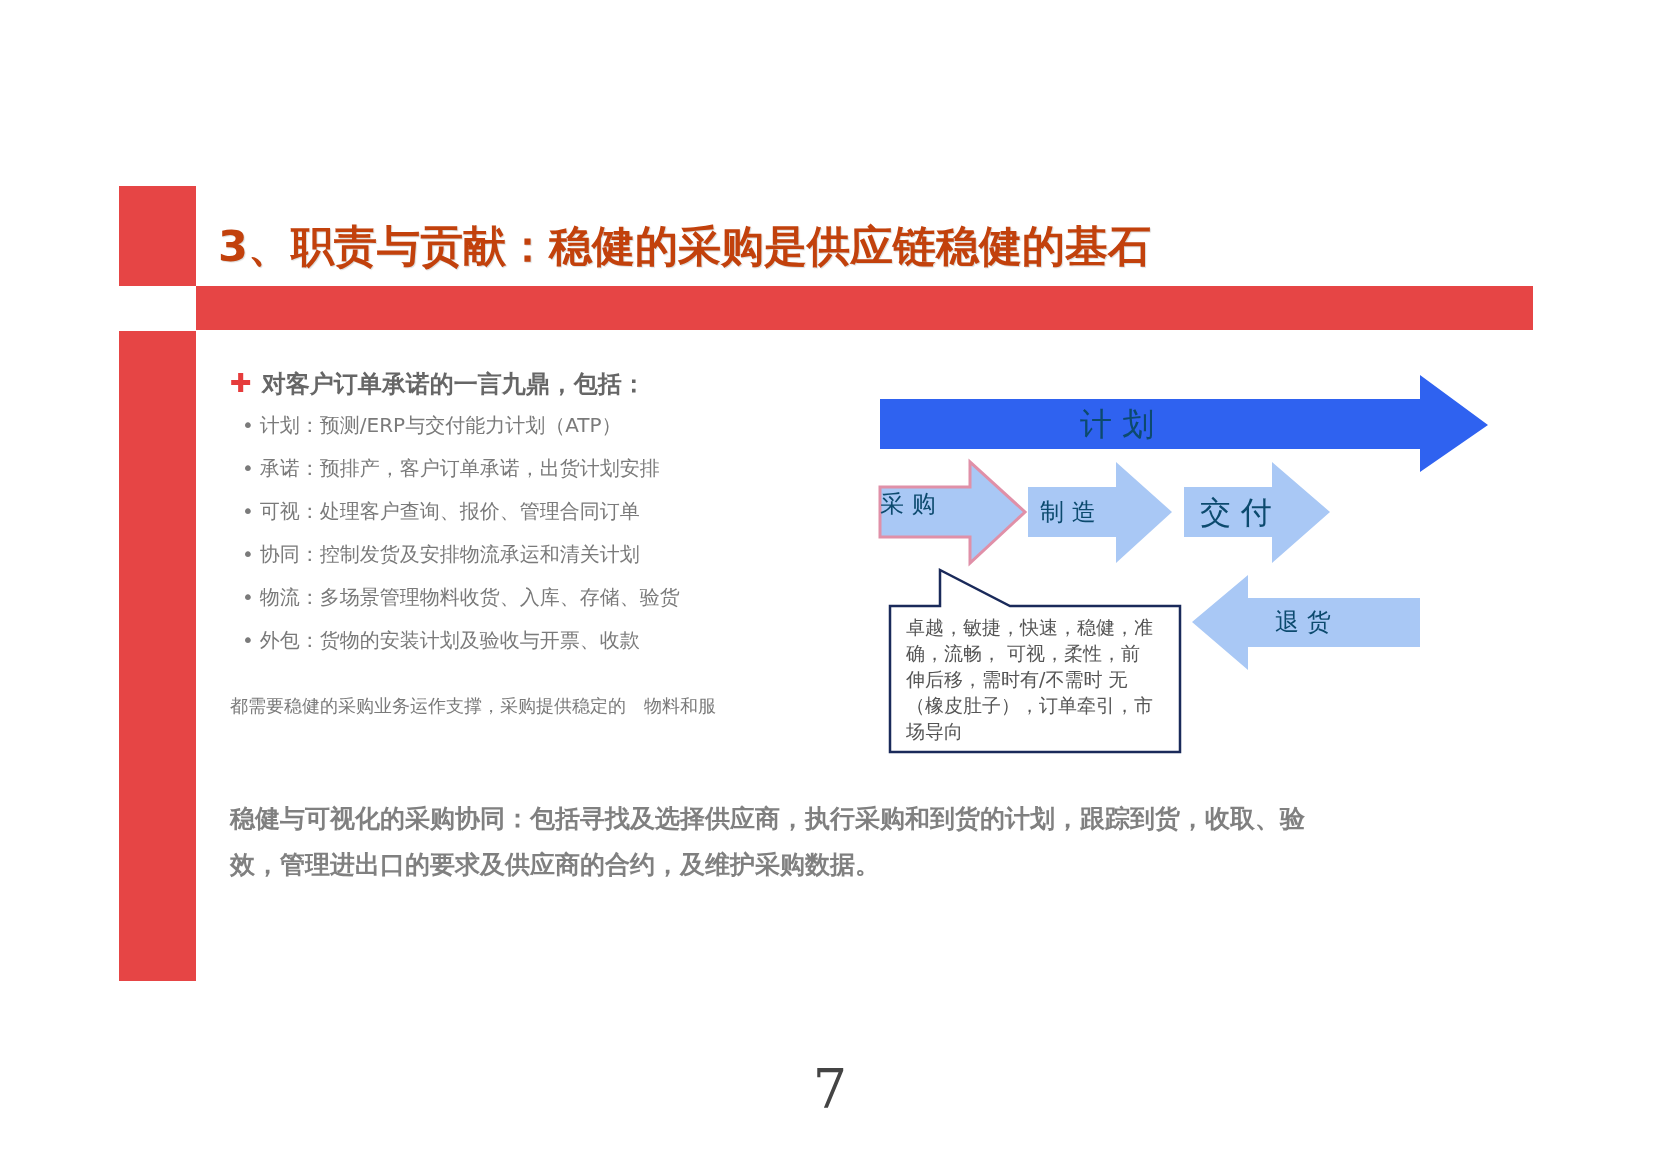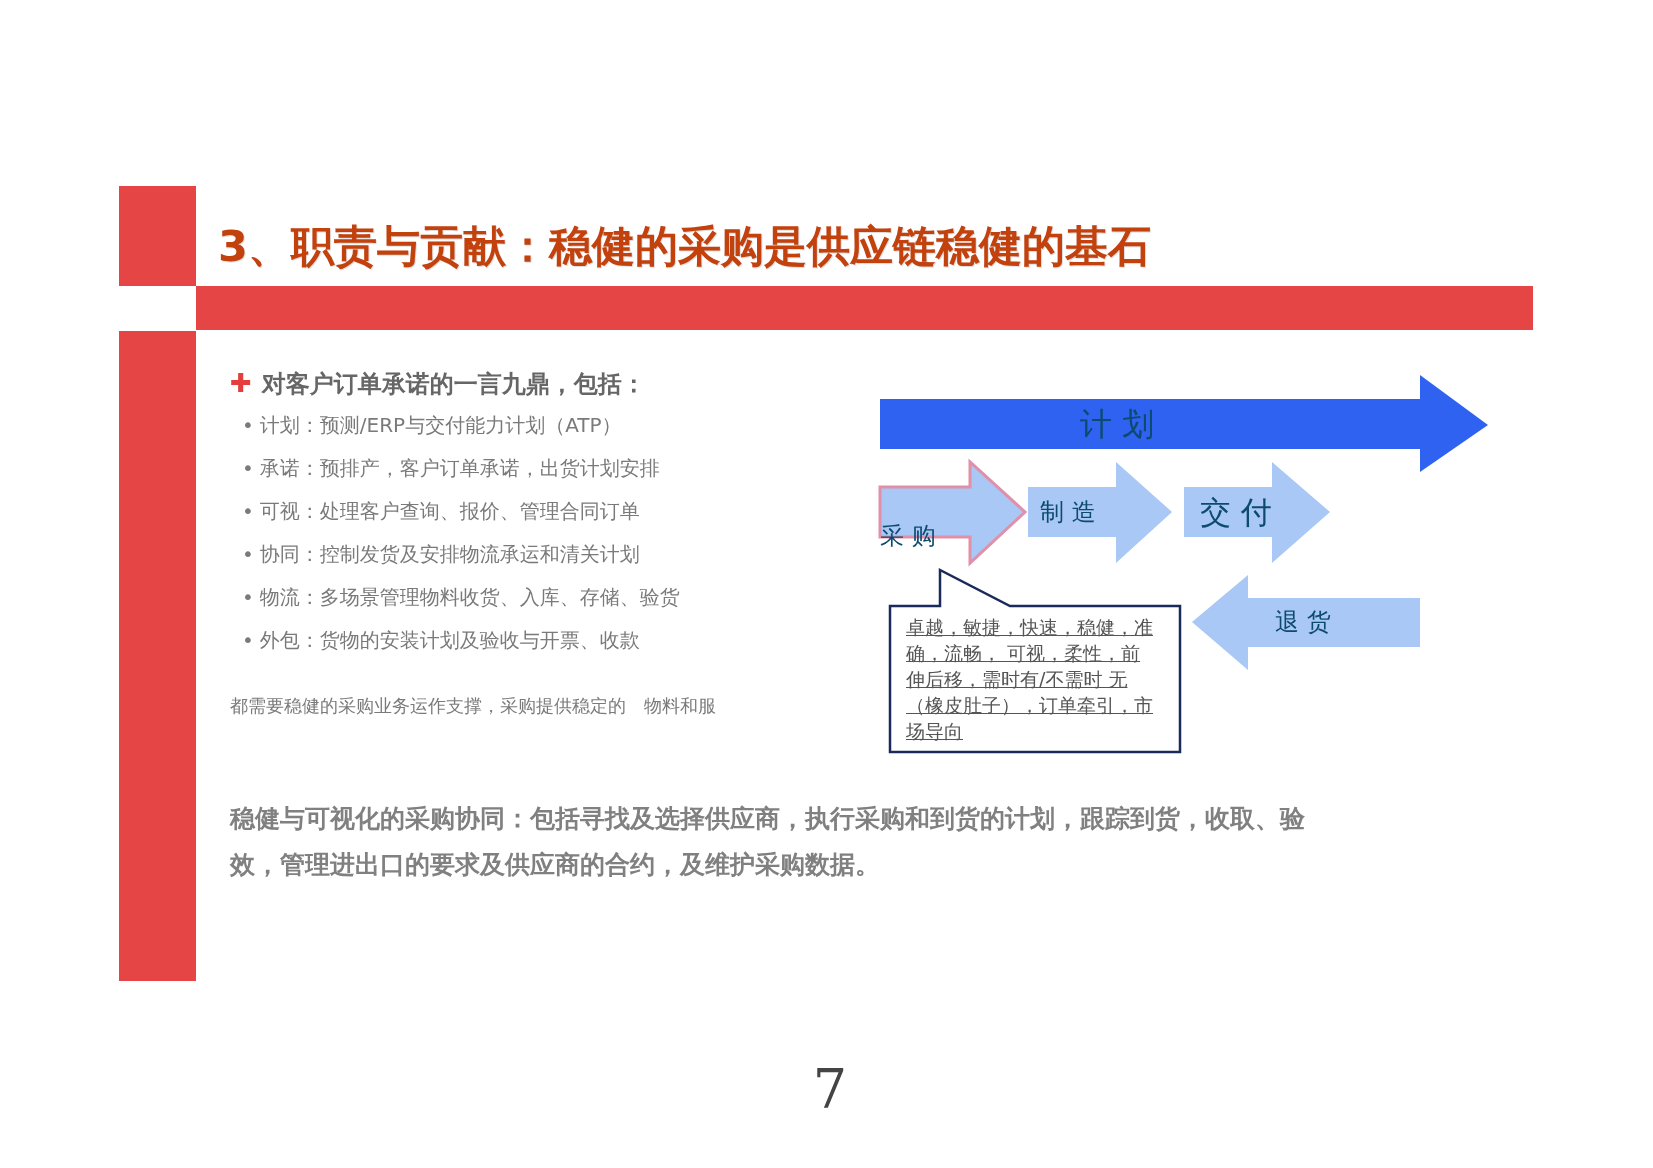--- a/index.html
+++ b/index.html
@@ -33,21 +33,21 @@
   .para2 {
     left: 230px; top: 796px; width: 1220px; font-size: 25px; color: #808080;
     line-height: 46px;
     font-weight: bold;
   }
   .para2 span { display: block; white-space: nowrap; }
   .callout-text {
     left: 906px; top: 614px; width: 270px; font-size: 19px; color: #555555;
     line-height: 26px;
   }
-  .callout-text span { display: block; white-space: nowrap; text-decoration: underline; }
+  .callout-text span { display: block; white-space: nowrap; }
   .arrow-label {
     position: absolute; color: #0c4a6e; font-weight: normal; white-space: nowrap;
     text-align: left;
   }
   .page-num {
     left: 780px; top: 1058px; width: 100px; text-align: center;
     font-family: "DejaVu Serif", "Liberation Serif", serif; font-size: 54px; color: #444444;
   }
 </style>
 </head>
@@ -85,21 +85,21 @@
   <polygon points="1028,487 1116,487 1116,462 1172,512 1116,563 1116,537 1028,537" fill="#a9c8f5"></polygon>
 
   <polygon points="1184,487 1272,487 1272,462 1330,512 1272,563 1272,537 1184,537" fill="#a9c8f5"></polygon>
 
   <polygon points="1420,598 1248,598 1248,575 1192,622 1248,670 1248,647 1420,647" fill="#a9c8f5"></polygon>
 
   <polygon points="890,606 940,606 940,570 1010,606 1180,606 1180,752 890,752" fill="#ffffff" stroke="#1a2a5a" stroke-width="2.5"></polygon>
 </svg>
 
 <div class="arrow-label" style="left:1080px;top:404px;width:200px;font-size:32px;line-height:40px;">计 划</div>
-<div class="arrow-label" style="left:880px;top:520px;width:115px;font-size:24px;line-height:32px;">采 购</div>
+<div class="arrow-label" style="left:880px;top:488px;width:115px;font-size:24px;line-height:32px;">采 购</div>
 <div class="arrow-label" style="left:1040px;top:496px;width:110px;font-size:24px;line-height:32px;">制 造</div>
 <div class="arrow-label" style="left:1200px;top:496px;width:110px;font-size:31px;line-height:32px;">交 付</div>
 <div class="arrow-label" style="left:1275px;top:606px;width:120px;font-size:24px;line-height:32px;">退 货</div>
 
 <div class="abs callout-text">
   <span>卓越，敏捷，快速，稳健，准</span>
   <span>确，流畅，  可视，柔性，前</span>
   <span>伸后移，需时有/不需时 无</span>
   <span>（橡皮肚子），订单牵引，市</span>
   <span>场导向</span>

